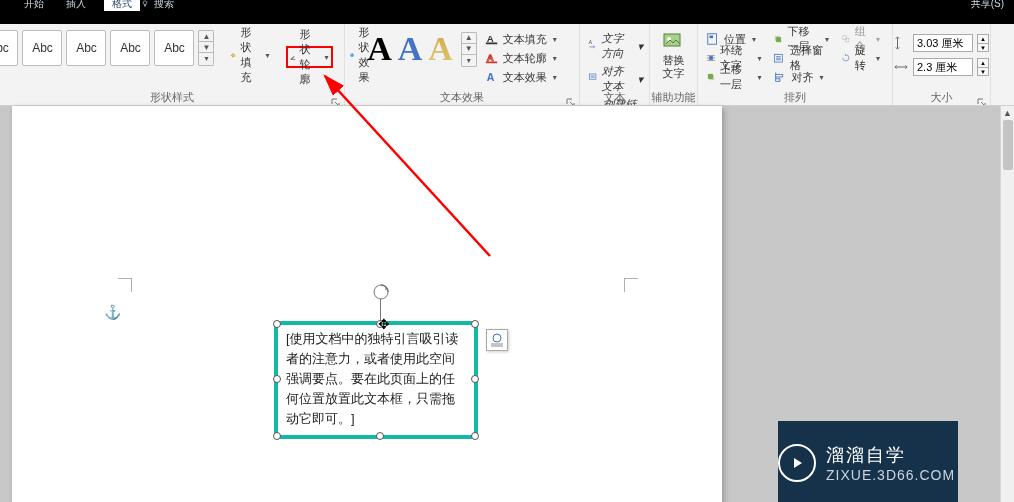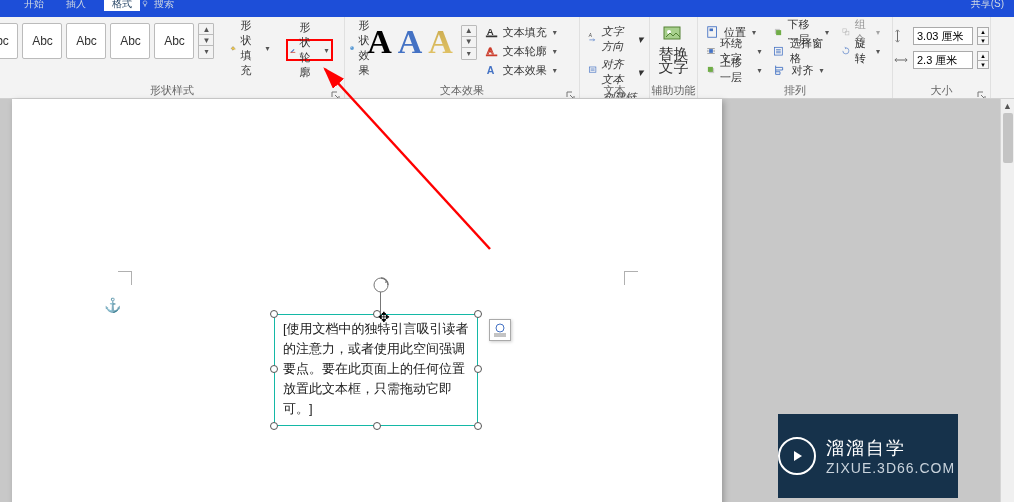--- a/index.html
+++ b/index.html
@@ -1,19 +1,19 @@
 <!DOCTYPE html>
 <html><head>
 <meta charset="utf-8">
 <style>
   * { box-sizing: border-box; margin: 0; padding: 0; font-family: "Microsoft YaHei", sans-serif; }
   body { width: 1014px; height: 502px; background: #fff; overflow: hidden; position: relative; }
 
   
-  .topbar { height: 17px; background: #1d4ed8; position: relative; }
+  .topbar { height: 24px; background: #000000; position: relative; }
   .topbar .tabs { position: absolute; top: -3px; left: 20px; display: flex; gap: 14px; font-size: 10px; color: #cfd9e3; }
   .topbar .tab { padding: 0 4px; }
   .topbar .tab.active { background: #fff; color: #1a3a5c; padding: 0 8px; }
   .topbar .search { position: absolute; left: 140px; top: -3px; display: flex; align-items: center; gap: 4px; color: #cfd9e3; font-size: 10px; }
   .topbar .search svg { width: 10px; height: 10px; }
   .topbar .right { position: absolute; right: 10px; top: -3px; color: #cfd9e3; font-size: 10px; }
 
   
   .ribbon { display: flex; background: #f3f3f3; border-bottom: 1px solid #d0d0d0; height: 82px; overflow: hidden; }
   .group { position: relative; padding: 2px 4px 0 4px; border-right: 1px solid #e0e0e0; display: flex; flex-direction: column; align-items: center; height: 82px; }
@@ -49,21 +49,21 @@
   .text-cmds { display: flex; flex-direction: column; gap: 1px; }
   .text-cmds .cmd-row .icon svg { width: 14px; height: 14px; }
 
   .text-cmds2 { display:flex; flex-direction:column; gap:1px; margin-left:2px;font-style:italic;}
   .link-row { display:flex; align-items:center; gap:3px; font-size:11px; color:#333; padding:1px 2px;}
   .link-row .icon { width:14px; height:14px; }
 
   
   .aux-btn { display:flex; flex-direction:column; align-items:center; width:40px; }
   .aux-btn .icon { width:24px; height:24px; margin-top:0; }
-  .aux-btn .lbls { font-size:15px; color:#333; line-height:13px; text-align:center; }
+  .aux-btn .lbls { font-size:11px; color:#333; line-height:13px; text-align:center; }
   .arr-col { display:flex; flex-direction:column; gap:1px; margin-right:4px;}
   .arr-col .cmd-row { height:18px; }
 
   
   .size-col { display:flex; flex-direction:column; gap:6px; padding-top:4px;}
   .dim { display:flex; align-items:center; gap:5px; }
   .dim .icon { width:14px; height:14px; }
   .dim-input { width:60px; height:18px; border:1px solid #aaa; font-size:11px; padding:0 3px; display:flex; align-items:center; background:#fff;}
   .dim-spin { display:flex; flex-direction:column; }
   .dim-spin div { width:12px; height:9px; border:1px solid #aaa; font-size:7px; display:flex; align-items:center; justify-content:center; background:#f7f7f7; margin-left:-1px;}
@@ -74,21 +74,21 @@
   .page { position:absolute; left:12px; top:0; width:710px; height:413px; background:#fff; box-shadow: 2px 2px 6px rgba(0,0,0,0.25); }
   .margin-tl { position:absolute; left:106px; top:172px; width:14px; height:14px; border-left:1px solid #b0b0b0; border-bottom:1px solid #b0b0b0; transform: rotate(180deg);}
   .margin-tr { position:absolute; left:612px; top:172px; width:14px; height:14px; border-left:1px solid #b0b0b0; border-bottom:1px solid #b0b0b0; transform: scaleX(-1) rotate(180deg);}
   .anchor { position:absolute; left:92px; top:198px; color:#2e5aac; font-size:14px; }
 
   
   .tbox-wrap { position:absolute; left:262px; top:215px; }
   .rotate-handle { position:absolute; left:98px; top:-38px; width:18px; height:18px; }
   .rotate-handle svg { width:18px; height:18px; }
   .rotate-stem { position:absolute; left:106px; top:-22px; width:1px; height:22px; background:#777; }
-  .tbox { width:204px; border:1px solid #14b8a6; background:#fff; padding:4px 8px 6px 8px; position:relative; }
+  .tbox { width:204px; border:4px solid #14b8a6; background:#fff; padding:4px 8px 6px 8px; position:relative; }
   .tbox p { font-size:13px; color:#222; line-height:20px; }
   .sel-handle { position:absolute; width:8px; height:8px; border:1px solid #555; background:#fff; border-radius:50%; }
   .sh-tl{ left:-5px; top:-5px;} .sh-tm{ left:98px; top:-5px;} .sh-tr{ right:-5px; top:-5px;}
   .sh-ml{ left:-5px; top:50px;} .sh-mr{ right:-5px; top:50px;}
   .sh-bl{ left:-5px; bottom:-5px;} .sh-bm{ left:98px; bottom:-5px;} .sh-br{ right:-5px; bottom:-5px;}
   .layout-opts { position:absolute; right:-34px; top:4px; width:22px; height:22px; border:1px solid #aaa; background:#fff; display:flex; align-items:center; justify-content:center; box-shadow:1px 1px 3px rgba(0,0,0,0.2);}
   .layout-opts svg { width:16px; height:16px; }
 
   .move-cursor { position:absolute; left:378px; top:210px; font-size:14px; color:#000; }
 

